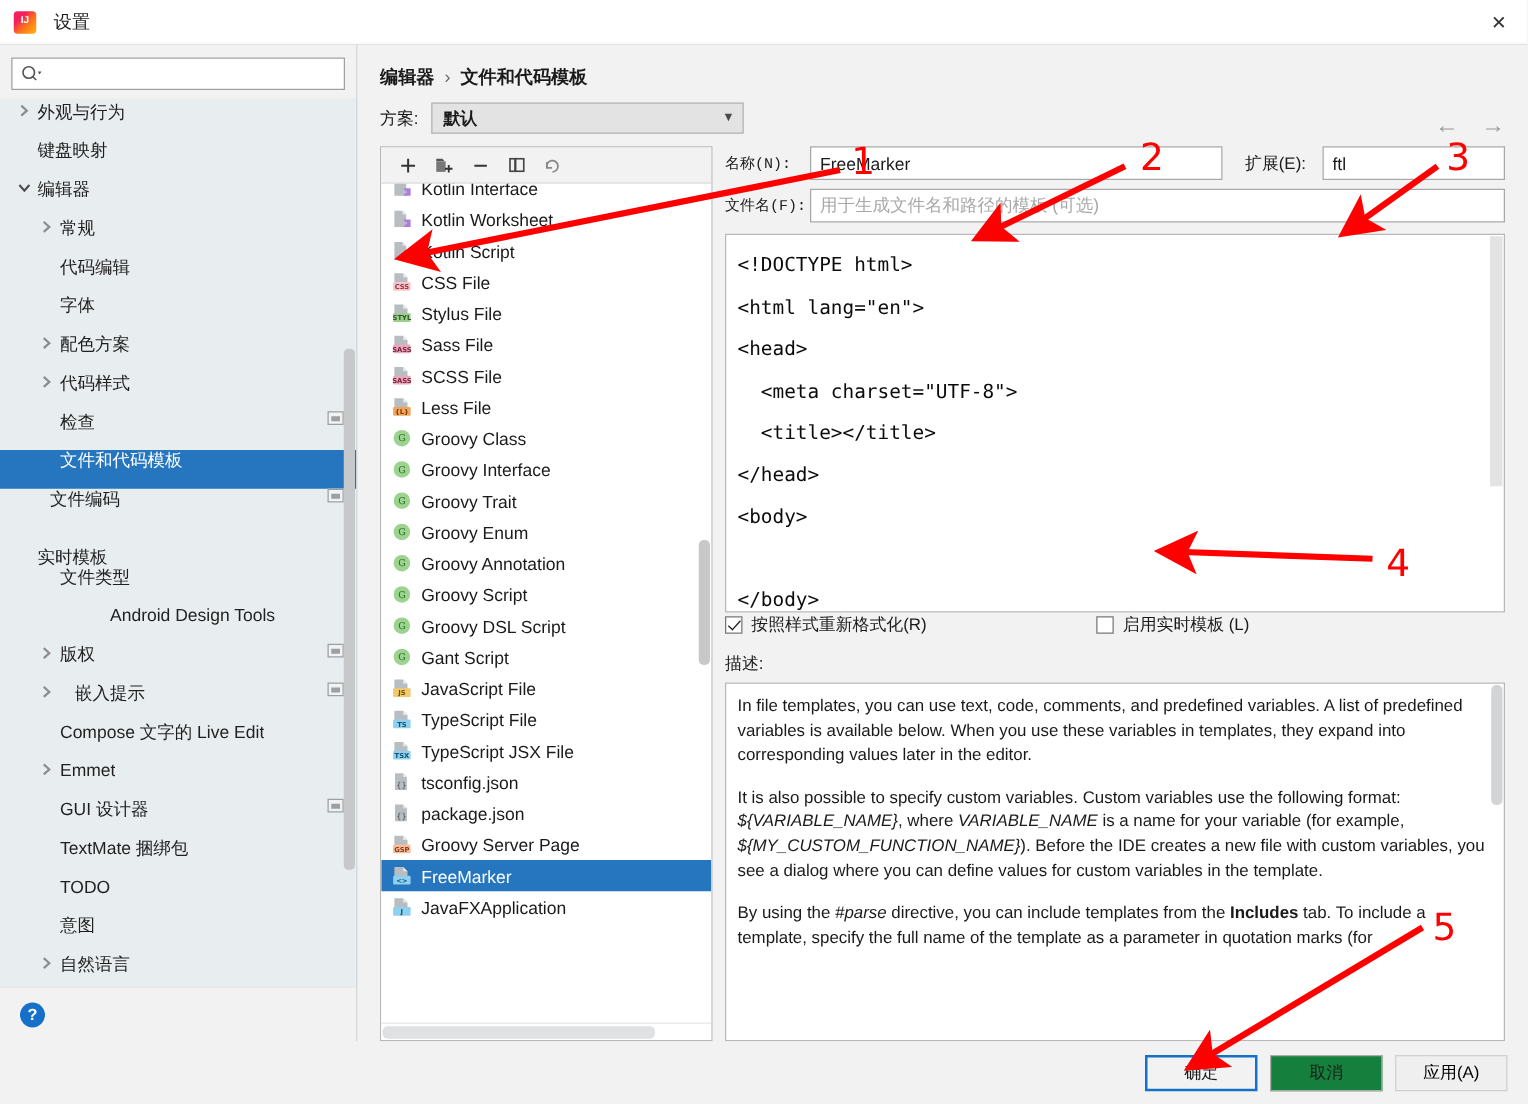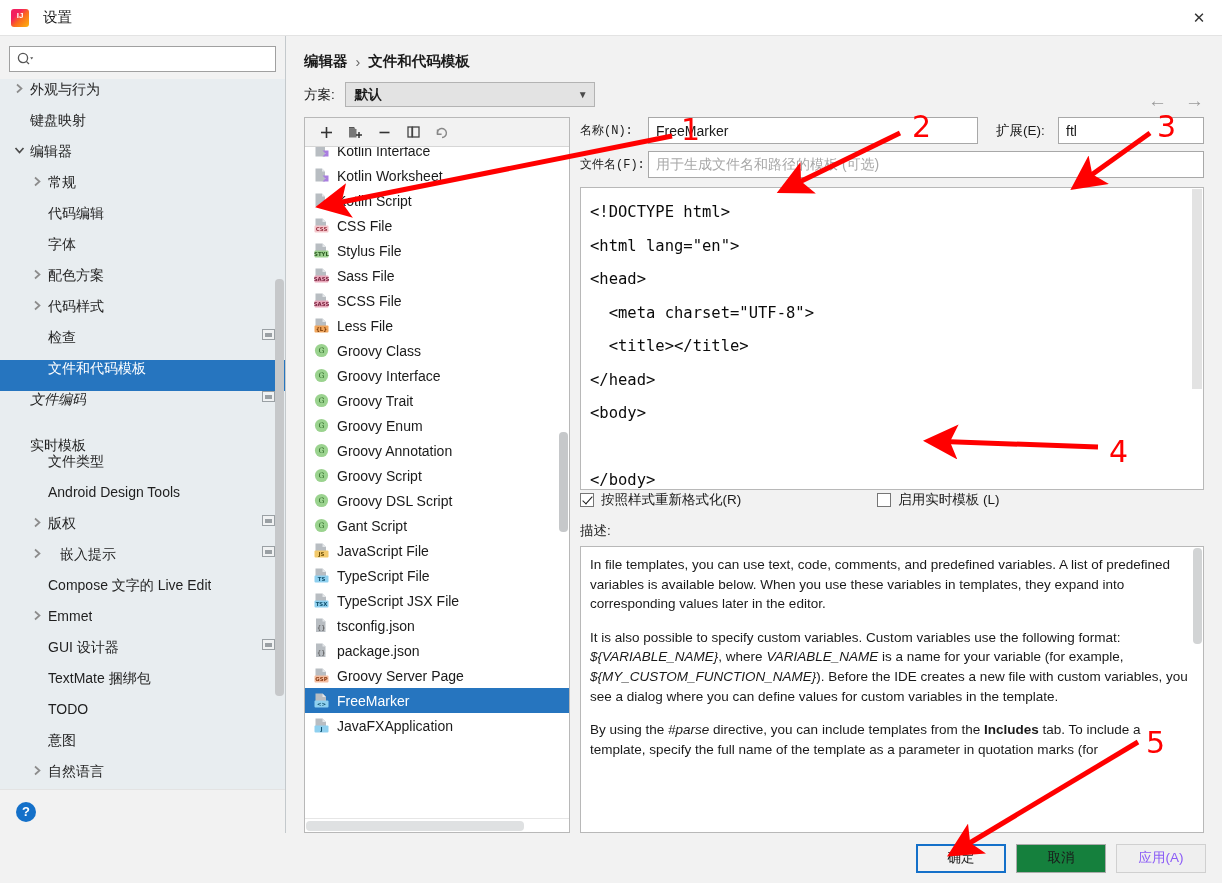--- a/index.html
+++ b/index.html
@@ -287,21 +287,21 @@
   }
   .dlg-btn {
     min-width: 90px; height: 29px;
     display: flex; align-items: center; justify-content: center;
     font-size: 13.5px;
     background: #15803d; border: 1px solid #ababab;
   }
   .dlg-btn.default {
     border: 2px solid #1470c9; background: #f2f2f2;
   }
-  .dlg-btn.disabled { color: #8b5cf6; border-color: #d0d0d0; background: #efefef; }
+  .dlg-btn.disabled { color: #000000; border-color: #d0d0d0; background: #efefef; }
 
   
   #annot { position: absolute; left: 0; top: 0; width: 1222px; height: 883px; pointer-events: none; }
   .anum {
     position: absolute; color: #ff0000;
     font-family: "DejaVu Sans", sans-serif;
     font-size: 30px; line-height: 1;
   }
 </style>
 </head>
@@ -383,34 +383,34 @@
         </div>
         <div class="tree-item" style="padding-left: 30px;">
           <span class="tw"></span>
           <span class="tree-label">检查</span>
           <span class="tree-badge"></span>
         </div>
         <div class="tree-item selected" style="padding-left: 30px;">
           <span class="tw"></span>
           <span class="tree-label">文件和代码模板</span>
         </div>
-        <div class="tree-item" style="padding-left: 12px; font-style: italic;">
+        <div class="tree-item" style="padding-left: 22px;">
           <span class="tw"></span>
           <span class="tree-label">文件编码</span>
           <span class="tree-badge"></span>
         </div>
         <div class="tree-item" style="padding-left: 30px; flex-direction: column;">
           <span class="tw"></span>
           <span class="tree-label">实时模板</span>
         </div>
         <div class="tree-item" style="padding-left: 30px;">
           <span class="tw"></span>
           <span class="tree-label">文件类型</span>
         </div>
-        <div class="tree-item" style="padding-left: 30px;">
+        <div class="tree-item" style="padding-left: 30px; gap: 40px;">
           <span class="tw"></span>
           <span class="tree-label">Android Design Tools</span>
         </div>
         <div class="tree-item" style="padding-left: 30px;">
           <span class="tw">
             <svg width="9" height="11" viewBox="0 0 9 11">
               <path d="M2 1.5 L6.5 5.5 L2 9.5" fill="none" stroke="#8c8c8c" stroke-width="1.7"></path>
             </svg>
           </span>
           <span class="tree-label">版权</span>

